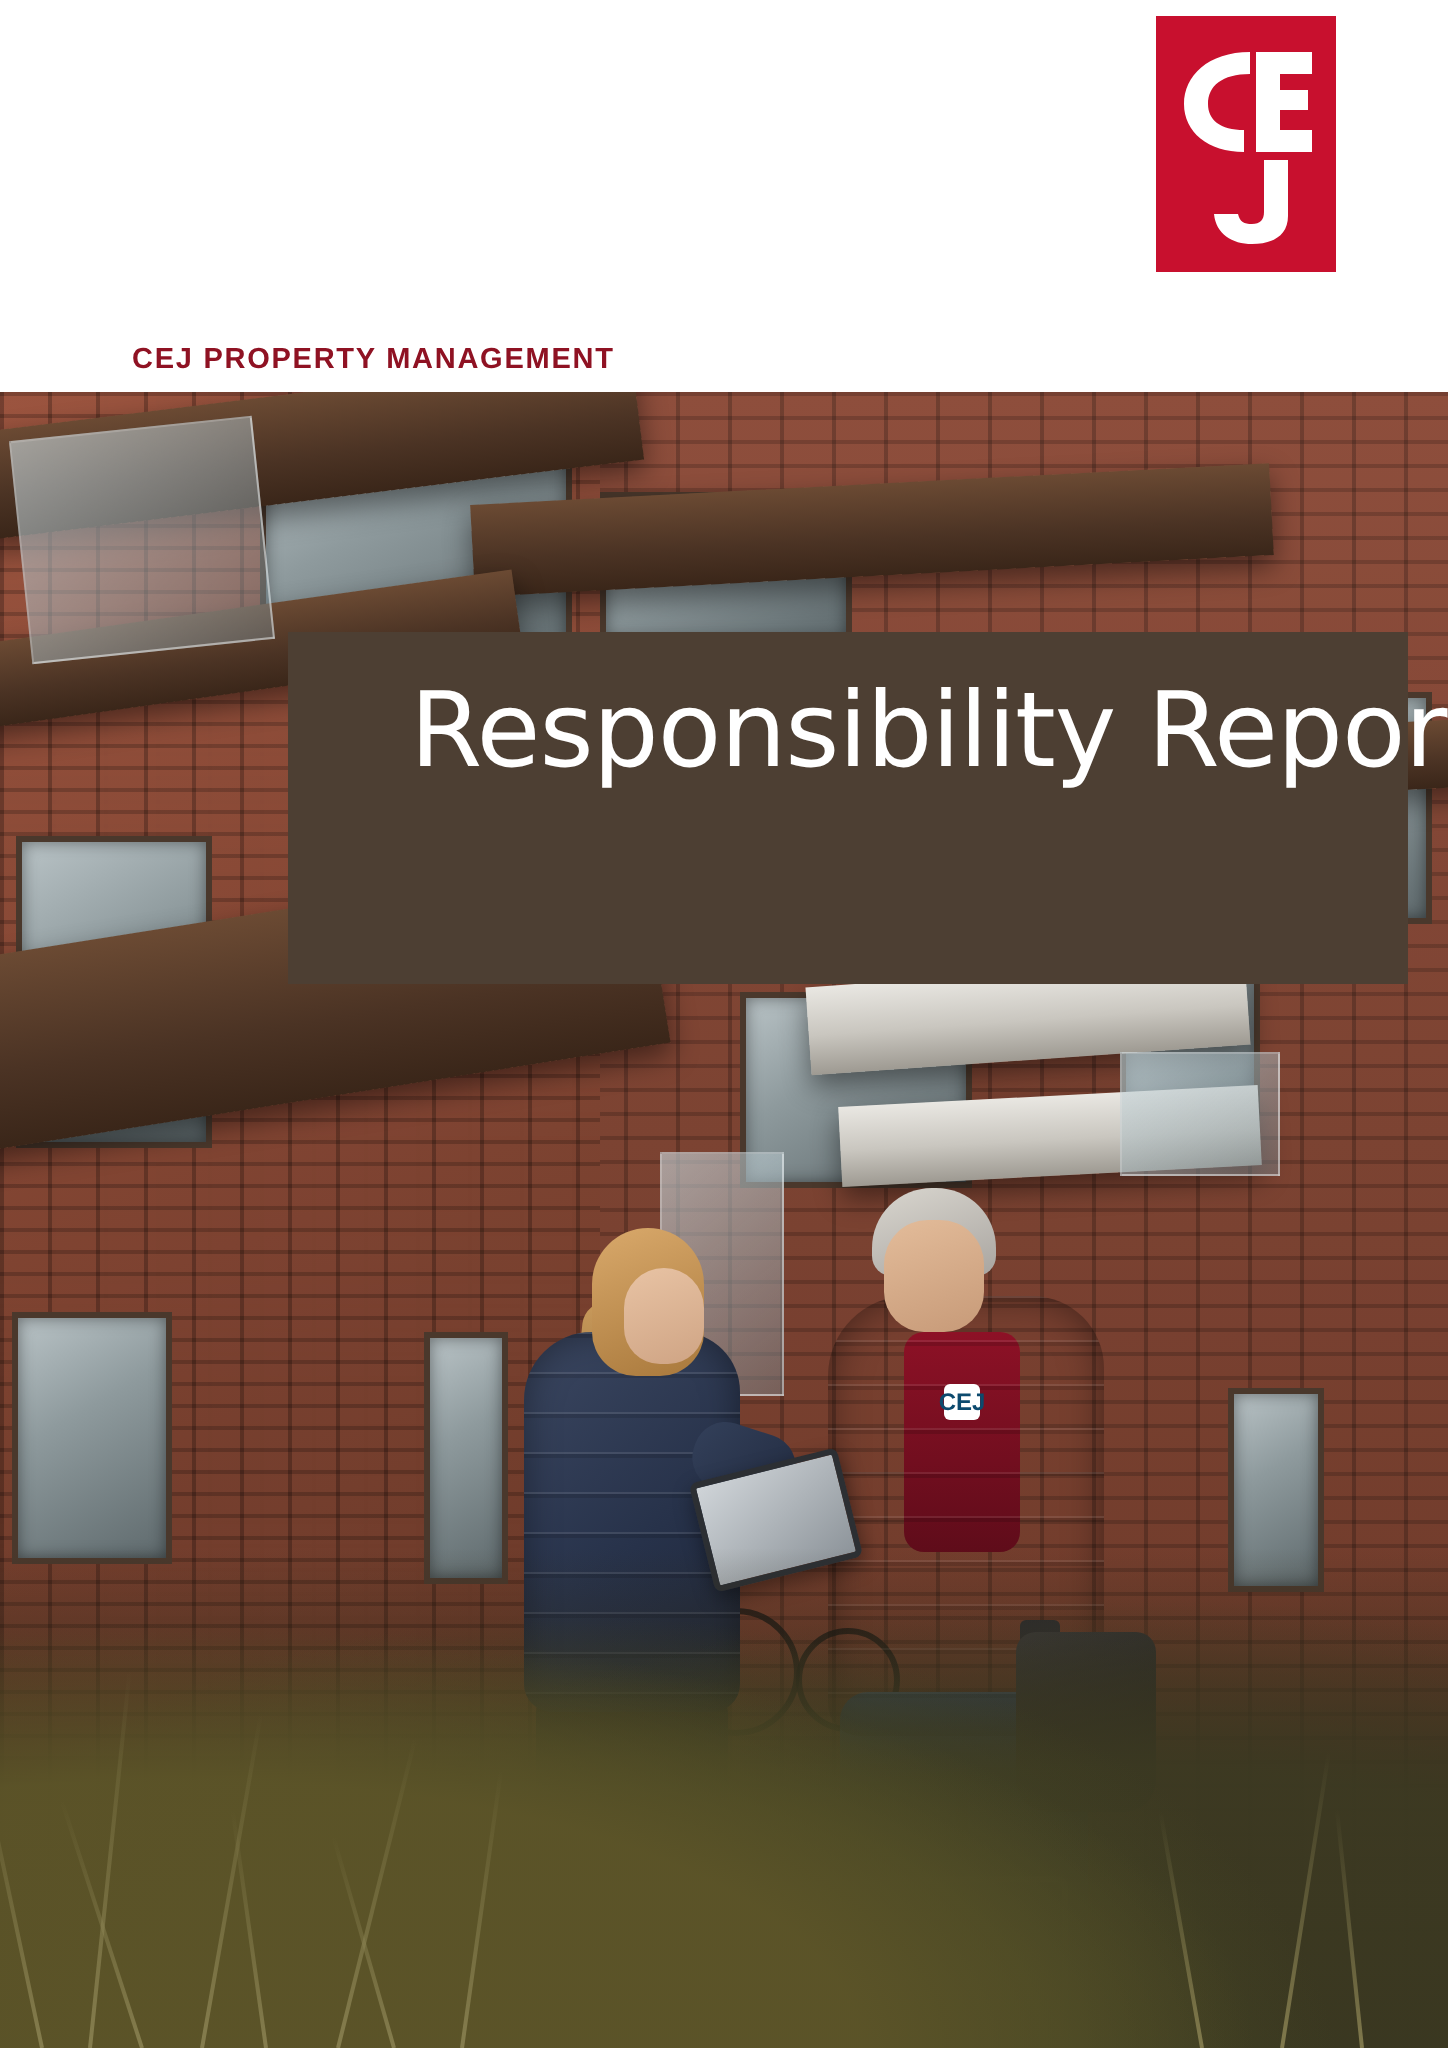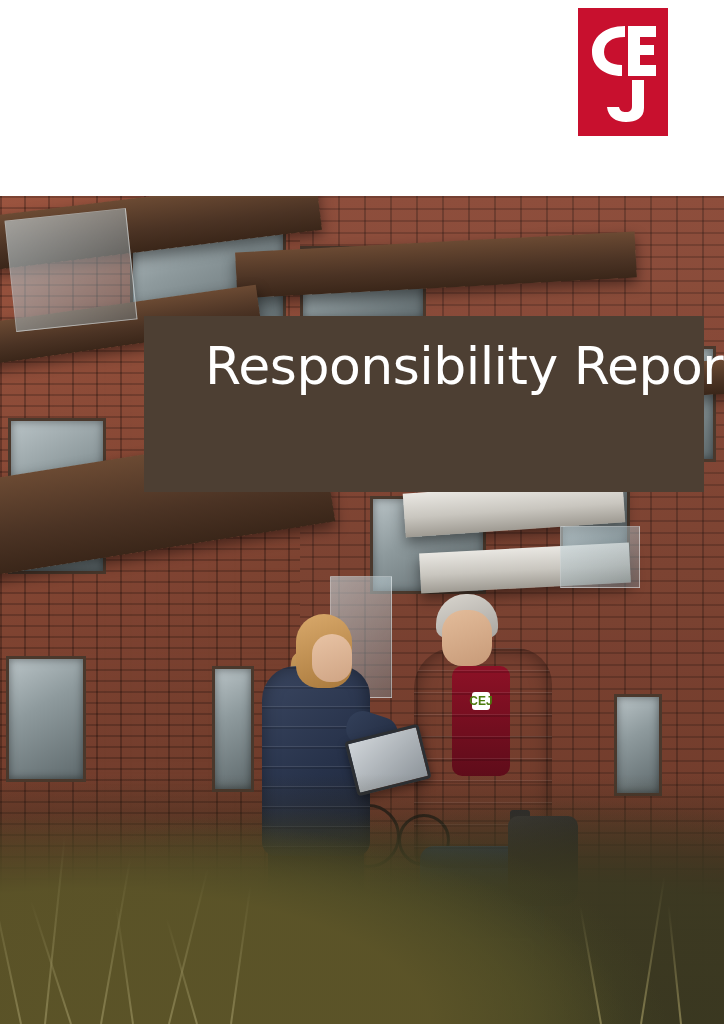--- a/index.html
+++ b/index.html
@@ -201,21 +201,21 @@
   }
   .m-shirt {
     position: absolute; left: 452px; top: 470px; width: 58px; height: 110px;
     background: linear-gradient(180deg,#8d1126,#5f0c1a);
     border-radius: 10px;
   }
   .m-logo {
     position: absolute; left: 472px; top: 496px; width: 18px; height: 18px;
     background: #ffffff;
     border-radius: 3px;
-    font-size: 12px; color: #4d7c0f; font-weight: bold;
+    font-size: 12px; color: #0c4a6e; font-weight: bold;
     display: flex; align-items: center; justify-content: center;
   }
   .m-legs {
     position: absolute; left: 420px; top: 650px; width: 124px; height: 200px;
     background: linear-gradient(180deg,#2c4b77 0%,#23406a 50%,#1a3055 100%);
     border-radius: 14px 14px 8px 8px;
   }
   .m-leg-split {
     position: absolute; left: 478px; top: 700px; width: 6px; height: 150px;
     background: rgba(0,0,0,0.35);
@@ -300,20 +300,21 @@
 
         <path d="M41 10 C20 10 8 22 8 36 C8 50 20 60 38 60 L38 49 C26 49 20 44 20 36 C20 27 27 21 41 21 Z"></path>
 
         <path d="M44 10 L72 10 L72 21 L56 21 L56 29 L70 29 L70 39 L56 39 L56 49 L72 49 L72 60 L44 60 Z"></path>
 
         <path d="M48 64 L60 64 L60 92 C60 102 52 106 42 106 C32 106 24 101 23 91 L35 91 C36 95 38 96 42 96 C46 96 48 94 48 90 Z"></path>
       </g>
     </svg>
   </div>
 
+  <div class="brand">CEJ PROPERTY MANAGEMENT</div>
 
   <div class="photo">
     <div class="photo-inner">
       <div class="bg-sky"></div>
       <div class="brick"></div>
       <div class="brick left"></div>
 
       <div class="win" style="left:8px; top:222px; width:92px; height:150px;"></div>
       <div class="win" style="left:6px; top:460px; width:74px; height:120px;"></div>
       <div class="win" style="left:212px; top:470px; width:36px; height:120px;"></div>

